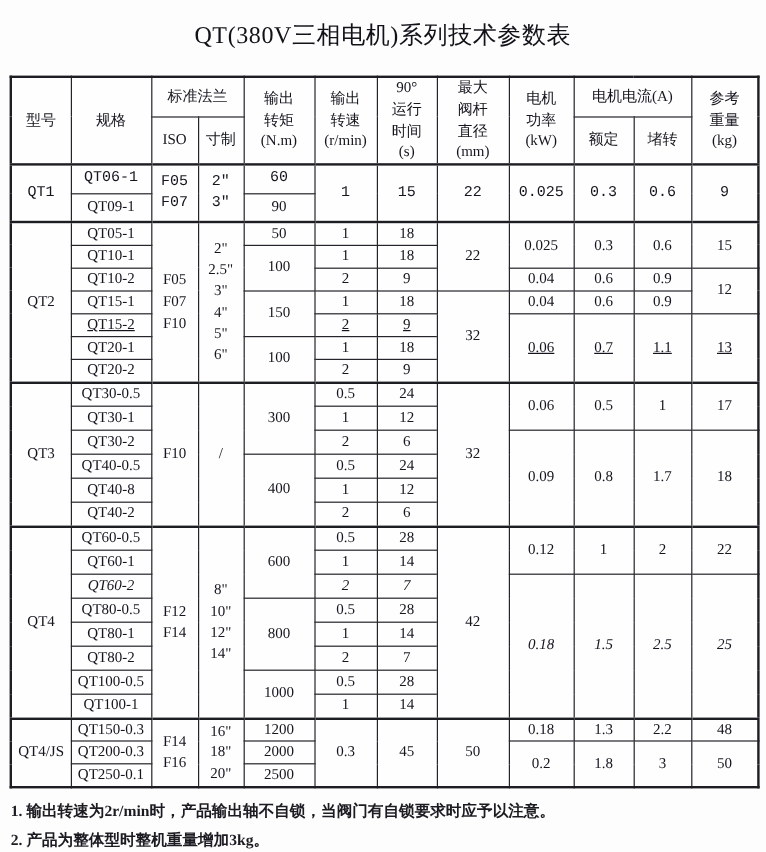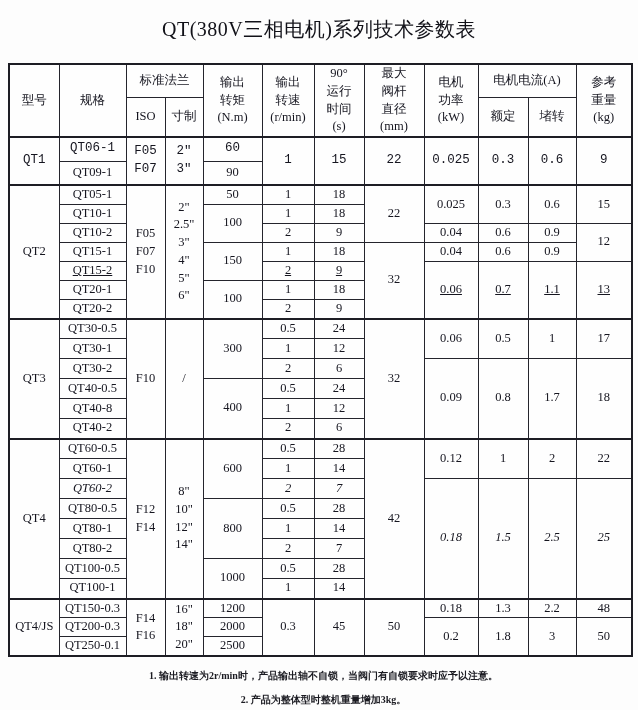--- a/index.html
+++ b/index.html
@@ -42,25 +42,24 @@
     white-space: pre-line;
     overflow: hidden;
   }
   tr.hr1 { height: 33px; }
   tr.hr2 { height: 40px; }
   td.spec { text-align: left; padding-left: 3px; }
   td.slash { font-size: 46px; line-height: 0.9; font-weight: 100; }
   tr.sec td { border-top: 2px solid #1d1d24; }
   .notes { margin: 7px 0 0 9px; }
   .note {
-    font-size: 10px;
+    font-size: 13px;
     font-weight: bold;
     line-height: 24px;
     color: #1b1b22;
-    text-align: center;
   }
 </style>
 </head>
 <body>
 
 <div class="page">
   <h1 class="title">QT(380V三相电机)系列技术参数表</h1>
 
   <table class="params">
     <colgroup>

